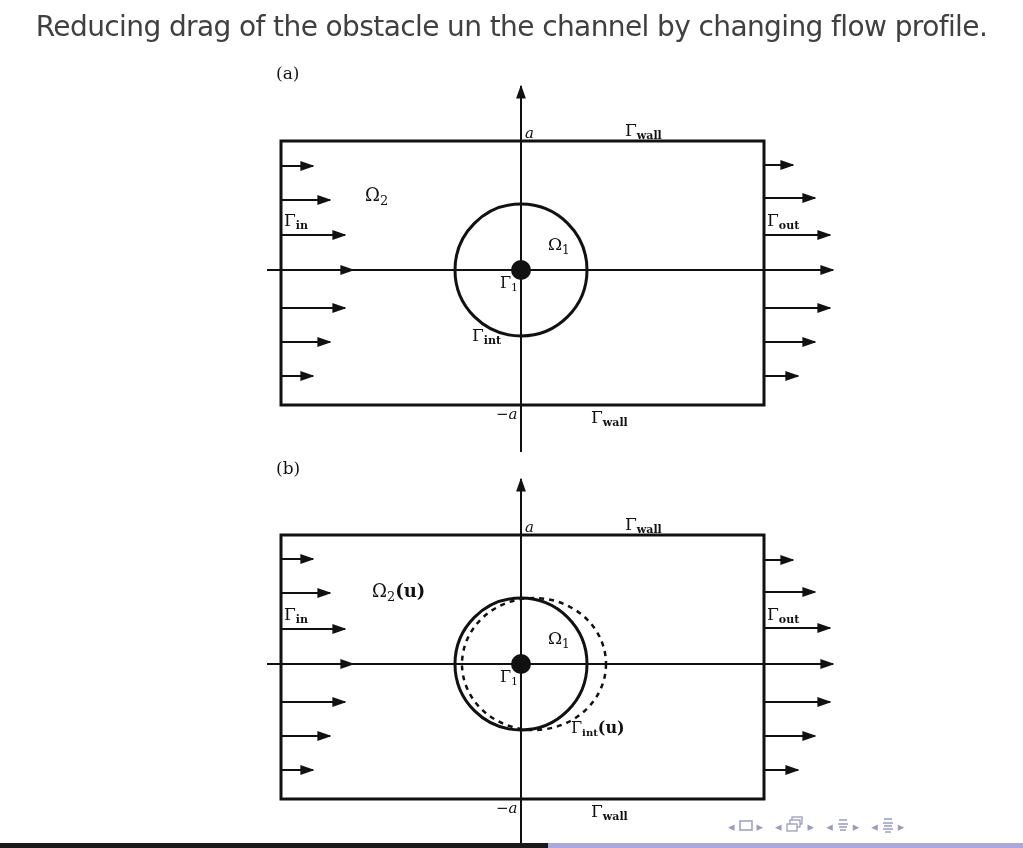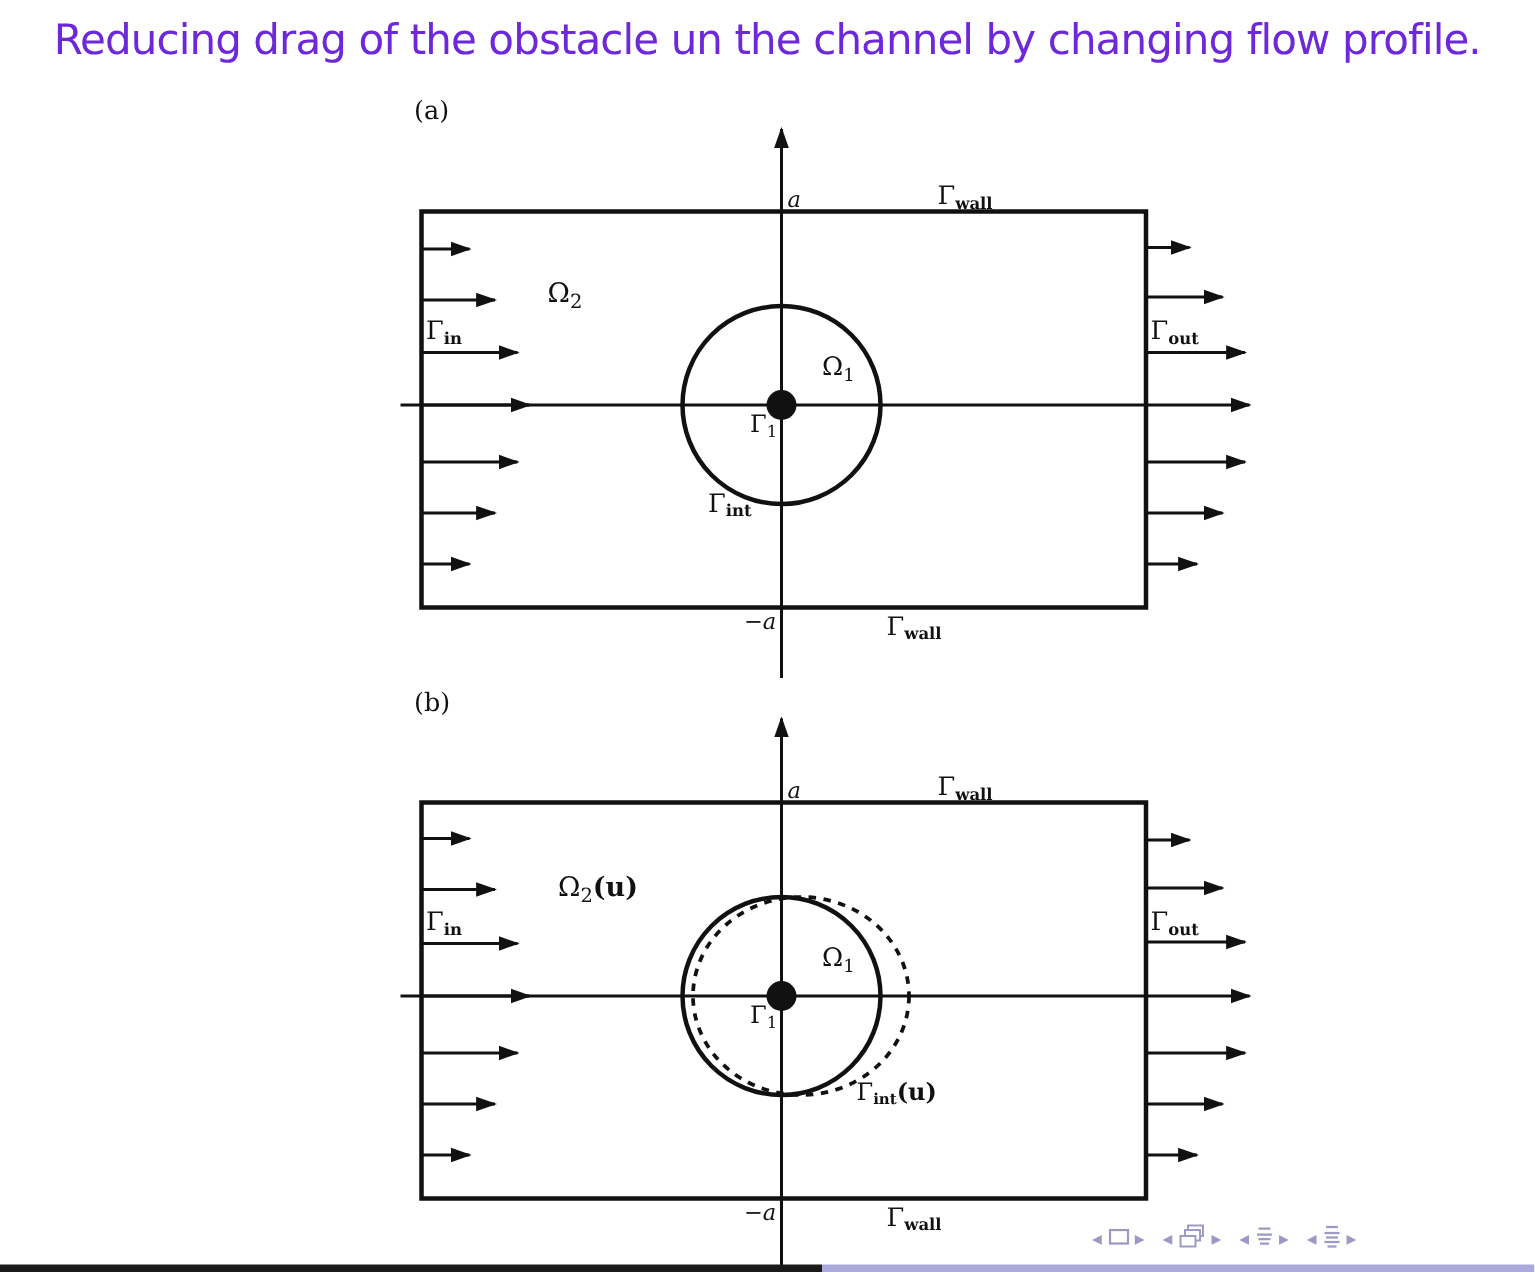--- a/index.html
+++ b/index.html
@@ -1,18 +1,18 @@
 <!DOCTYPE html>
 <html><head>
 <meta charset="utf-8">
 <style>
   html, body { margin: 0; padding: 0; background: #ffffff; }
   body { width: 1023px; height: 848px; position: relative; overflow: hidden; font-family: "DejaVu Sans", sans-serif; }
   .cut-heading { position: absolute; left: 0; top: -34px; width: 1023px; text-align: center; font-family: "DejaVu Sans", sans-serif; font-size: 30px; color: #1a1a1a; white-space: nowrap; }
-  .title { position: absolute; left: 0; top: 10px; width: 1023px; text-align: center; font-family: "DejaVu Sans", sans-serif; font-size: 28px; letter-spacing: -0.6px; color: #6d28d9; white-space: nowrap; }
+  .title { position: absolute; left: 0; top: 10px; width: 1023px; text-align: center; font-family: "DejaVu Sans", sans-serif; font-size: 28px; letter-spacing: -0.6px; color: #404040; white-space: nowrap; }
   svg.fig { position: absolute; left: 0; top: 0; }
   .lbl { font-family: "DejaVu Serif", serif; fill: #111; }
   .sub { font-family: "DejaVu Serif", serif; font-weight: bold; fill: #111; }
   .nav { position: absolute; left: 728px; top: 815px; height: 22px; display: flex; align-items: center; gap: 4px; color: #9a9ac4; font-size: 13px; }
   .nav span { display: inline-block; }
   .nav .grp { display: flex; align-items: center; gap: 4px; margin-right: 8px; }
   .bar-dark { position: absolute; left: 0; top: 843px; width: 548px; height: 5px; background: #1a1a1a; }
   .bar-light { position: absolute; left: 548px; top: 843px; width: 475px; height: 5px; background: #a9a9dc; }
 </style>
 </head>

